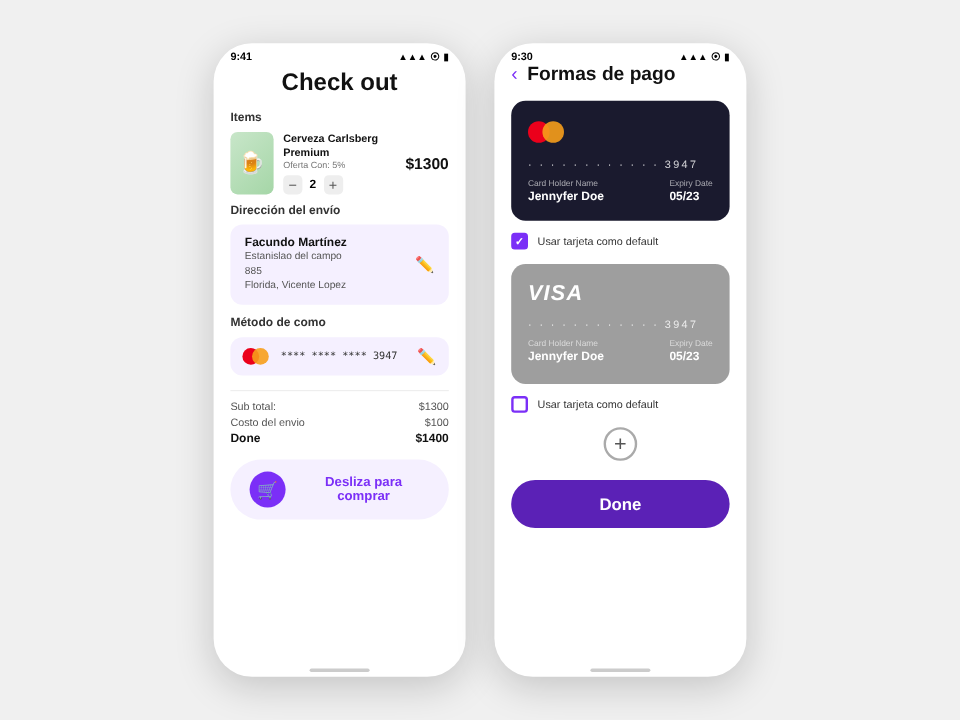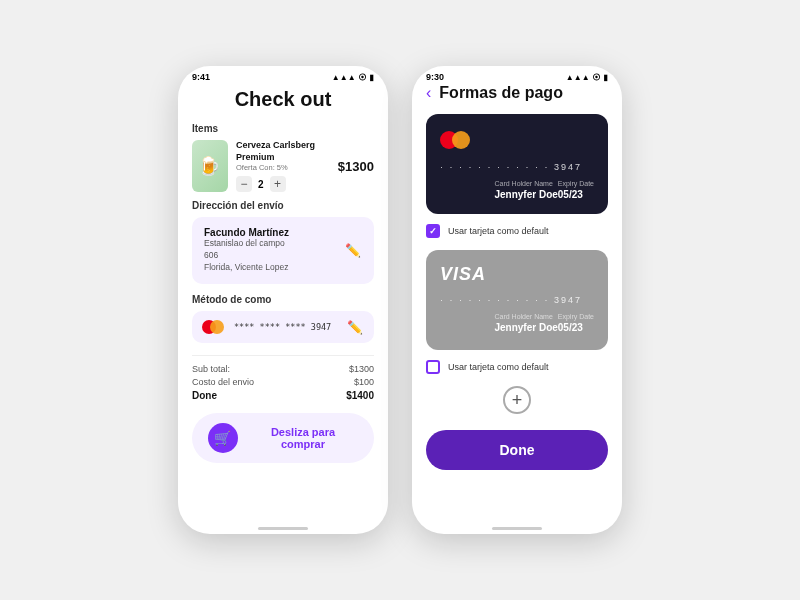--- a/index.html
+++ b/index.html
@@ -10,21 +10,21 @@
       display: flex;
       align-items: center;
       justify-content: center;
       gap: 24px;
       font-family: -apple-system, BlinkMacSystemFont, 'Segoe UI', sans-serif;
     }
 
     
     .phone {
       width: 210px;
-      height: 468px;
+      height: 528px;
       background: #fff;
       border-radius: 32px;
       box-shadow: 0 8px 32px rgba(0,0,0,0.18);
       overflow: hidden;
       display: flex;
       flex-direction: column;
       position: relative;
     }
 
     
@@ -315,21 +315,21 @@
     }
 
     .card-dots {
       font-size: 9px;
       letter-spacing: 2px;
       color: rgba(255,255,255,0.8);
       margin-bottom: 8px;
     }
     .card-footer-row {
       display: flex;
-      justify-content: flex-end;
+      justify-content: space-between;
       align-items: flex-end;
     }
     .card-field-label {
       font-size: 7px;
       color: rgba(255,255,255,0.6);
       margin-bottom: 2px;
     }
     .card-field-val {
       font-size: 10px;
       font-weight: 600;
@@ -429,21 +429,21 @@
           <button class="qty-btn">+</button>
         </div>
       </div>
       <div class="item-price">$1300</div>
     </div>
 
     <div class="section-label">Dirección del envío</div>
     <div class="card-section">
       <div class="card-section-text">
         <div class="name">Facundo Martínez</div>
-        <div class="address">Estanislao del campo 606</div>
+        <div class="address">Estanislao del campo 885</div>
         <div class="address">Florida, Vicente Lopez</div>
       </div>
       <span class="edit-icon">✏️</span>
     </div>
 
     <div class="section-label">Método de como</div>
     <div class="payment-row">
       <div class="mc-icon">
         <div class="mc-circle mc-left"></div>
         <div class="mc-circle mc-right"></div>

